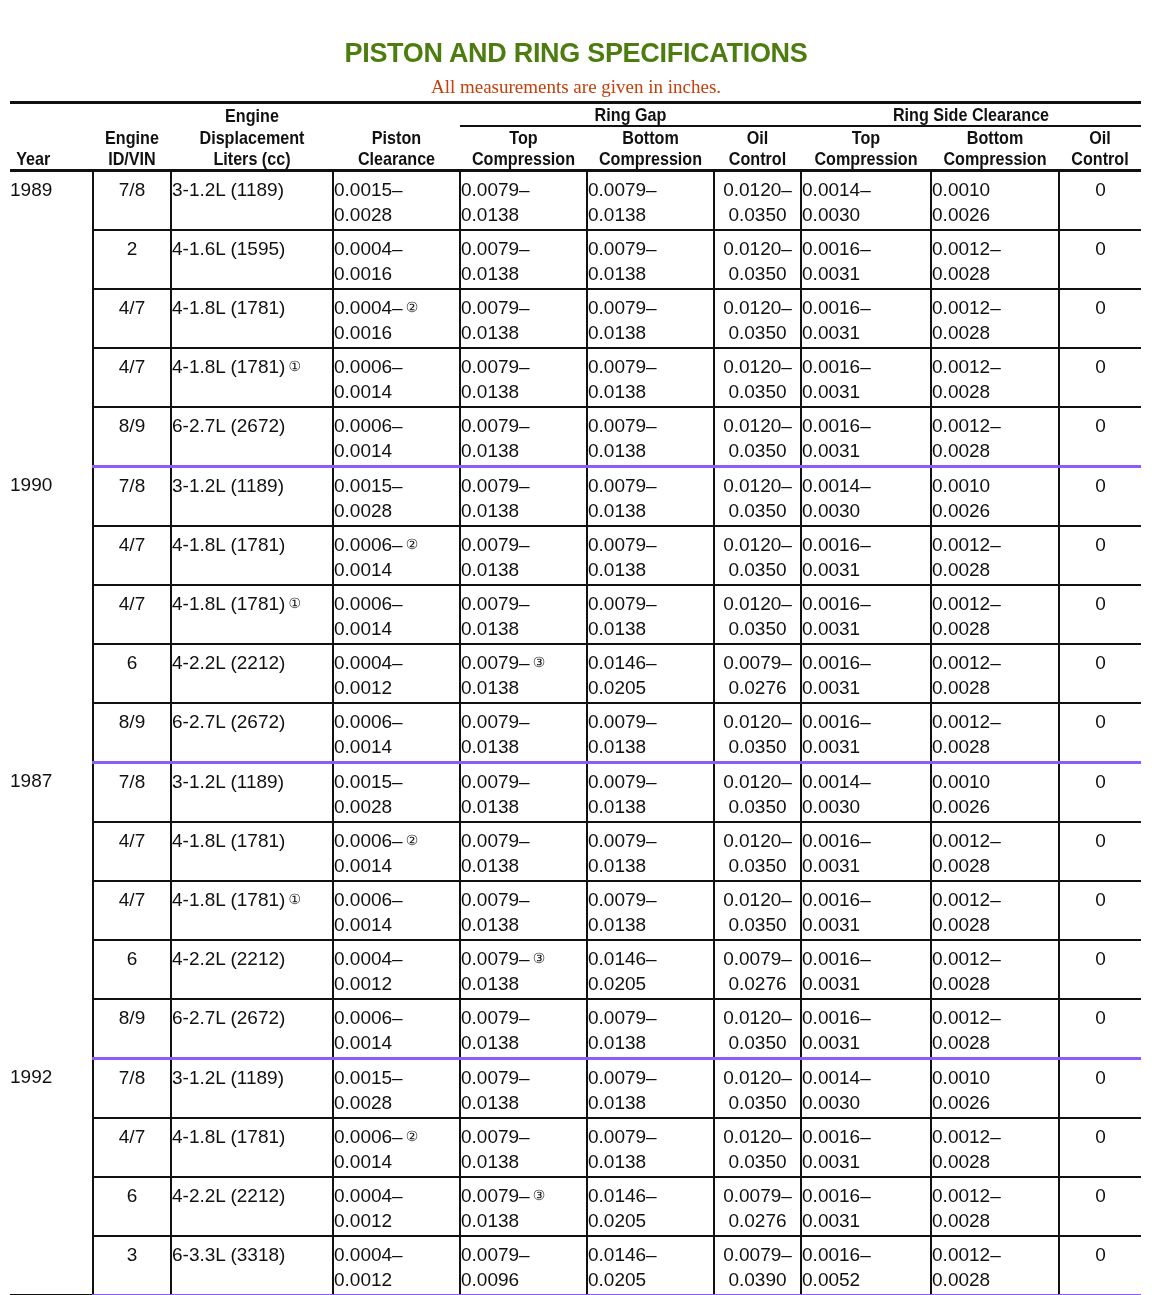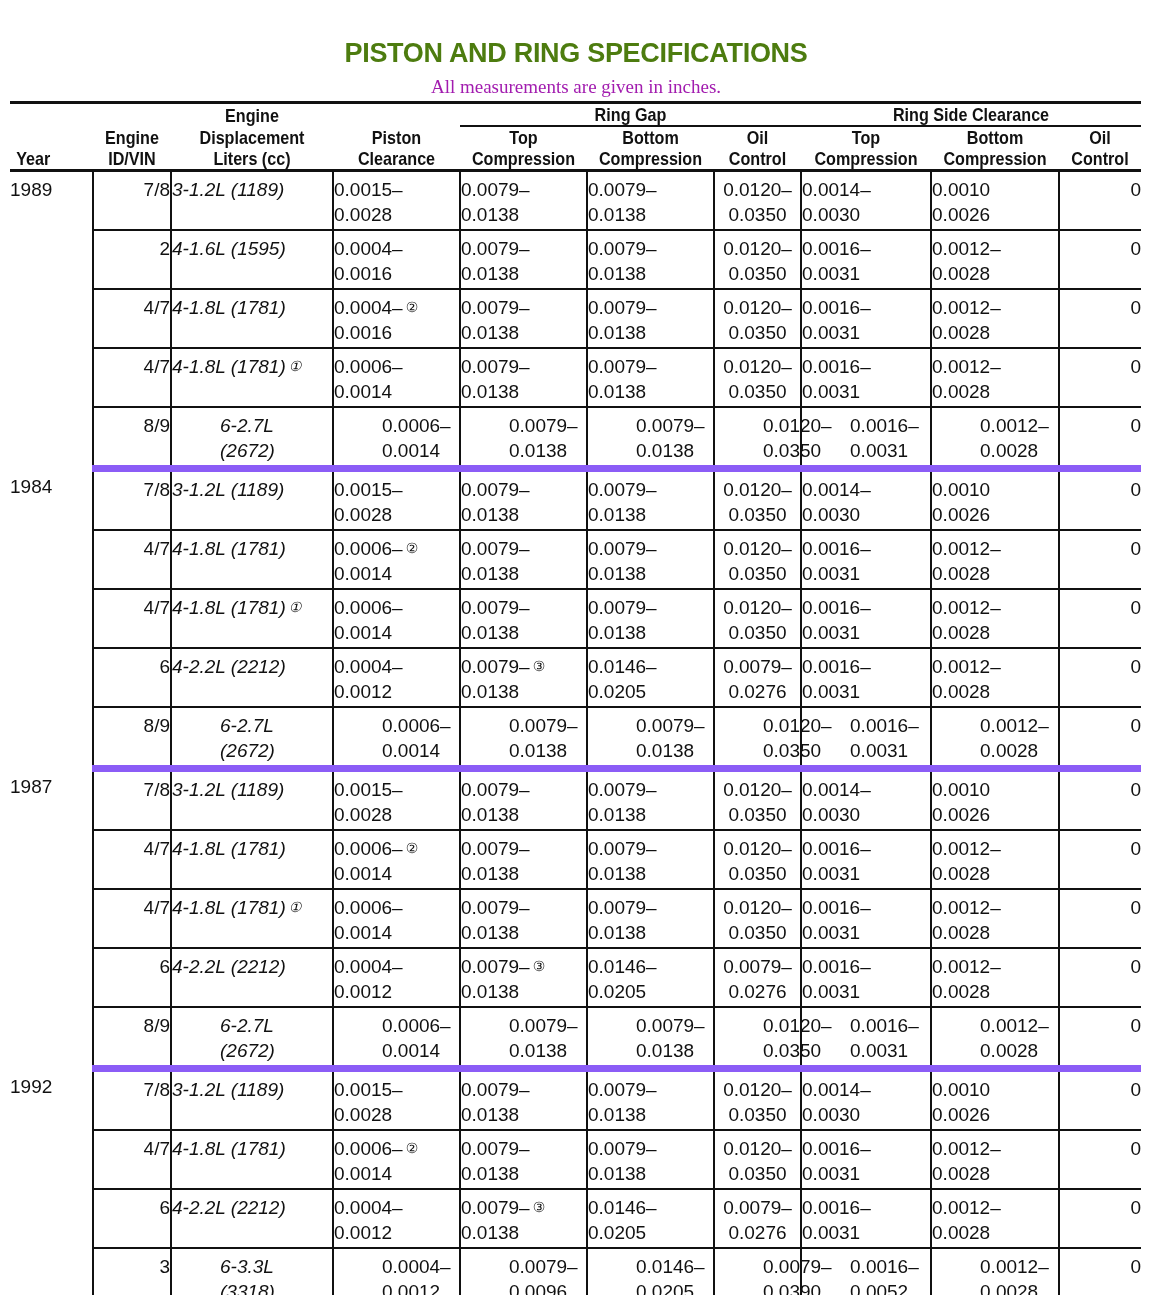--- a/index.html
+++ b/index.html
@@ -1,32 +1,32 @@
 <!DOCTYPE html>
 <html><head>
   <meta charset="utf-8">
   <style>
     html, body { margin: 0; padding: 0; background: #ffffff; }
     body { width: 1152px; height: 1295px; position: relative; color: #111; font-family: "Liberation Sans", sans-serif; }
     .title { position: absolute; top: 38px; left: 0; width: 1152px; text-align: center; font-family: "Liberation Sans", sans-serif; font-weight: bold; font-size: 27px; letter-spacing: -0.3px; color: #4d7c0f; }
-    .subtitle { position: absolute; top: 76px; left: 0; width: 1152px; text-align: center; font-family: "Liberation Serif", serif; font-size: 19px; color: #a21caf; }
+    .subtitle { position: absolute; top: 76px; left: 0; width: 1152px; text-align: center; font-family: "Liberation Serif", serif; font-size: 19px; color: #c2410c; }
     table.spec { position: absolute; top: 101px; left: 10px; width: 1131px; border-collapse: collapse; table-layout: fixed; border-top: 3px solid #111; border-bottom: 3px solid #111; }
     table.spec th { font-family: "Liberation Sans", sans-serif; font-weight: bold; font-size: 19px; line-height: 21px; transform: scaleX(0.85); padding: 0; vertical-align: bottom; color: #111; }
     .hdr-row th { border: none; }
     .hdr-last th { border-bottom: 3px solid #111; padding-bottom: 2px; }
     .group-hdr { border-bottom: 2px solid #111 !important; }
     .year-col-h { text-align: left; }
     table.spec td { font-family: "Liberation Sans", sans-serif; font-size: 19px; line-height: 25px; vertical-align: top; padding: 5px 0 2px 0; height: 48px; color: #111; }
     td.yc { font-weight: normal; padding-left: 2px; text-align: left; }
     td.c { border-left: 2px solid #111; border-bottom: 2px solid #111; }
-    td.center { text-align: right; }
-    td.left { text-align: left; padding-left: 12px; font-style: italic; }
+    td.center { text-align: center; }
+    td.left { text-align: left; padding-left: 12px; }
     td.val { text-align: left; padding-left: 28px; }
     td.val2 { text-align: center; padding-left: 10px; }
-    tr.group-end td { border-bottom: 7px solid #8b5cf6; padding-left: 48px; }
+    tr.group-end td { border-bottom: 3px solid #8b5cf6; }
     .note { font-size: 14px; margin-left: 3px; vertical-align: 2px; }
     .cell-line { display: block; white-space: nowrap; }
   </style>
 </head>
 <body>
 
 <div class="title">PISTON AND RING SPECIFICATIONS</div>
 <div class="subtitle">All measurements are given in inches.</div>
 
 <table class="spec">
@@ -217,21 +217,21 @@
           <span class="cell-line">0.0016–</span>
           <span class="cell-line">0.0031</span>
         </td>
         <td class="c val">
           <span class="cell-line">0.0012–</span>
           <span class="cell-line">0.0028</span>
         </td>
         <td class="c center">0</td>
       </tr>
       <tr>
-        <td class="yc" rowspan="5">1984</td>
+        <td class="yc" rowspan="5">1990</td>
         <td class="c center">7/8</td>
         <td class="c left"><span>3-1.2L (1189)</span></td>
         <td class="c val">
           <span class="cell-line">0.0015–</span>
           <span class="cell-line">0.0028</span>
         </td>
         <td class="c val">
           <span class="cell-line">0.0079–</span>
           <span class="cell-line">0.0138</span>
         </td>

